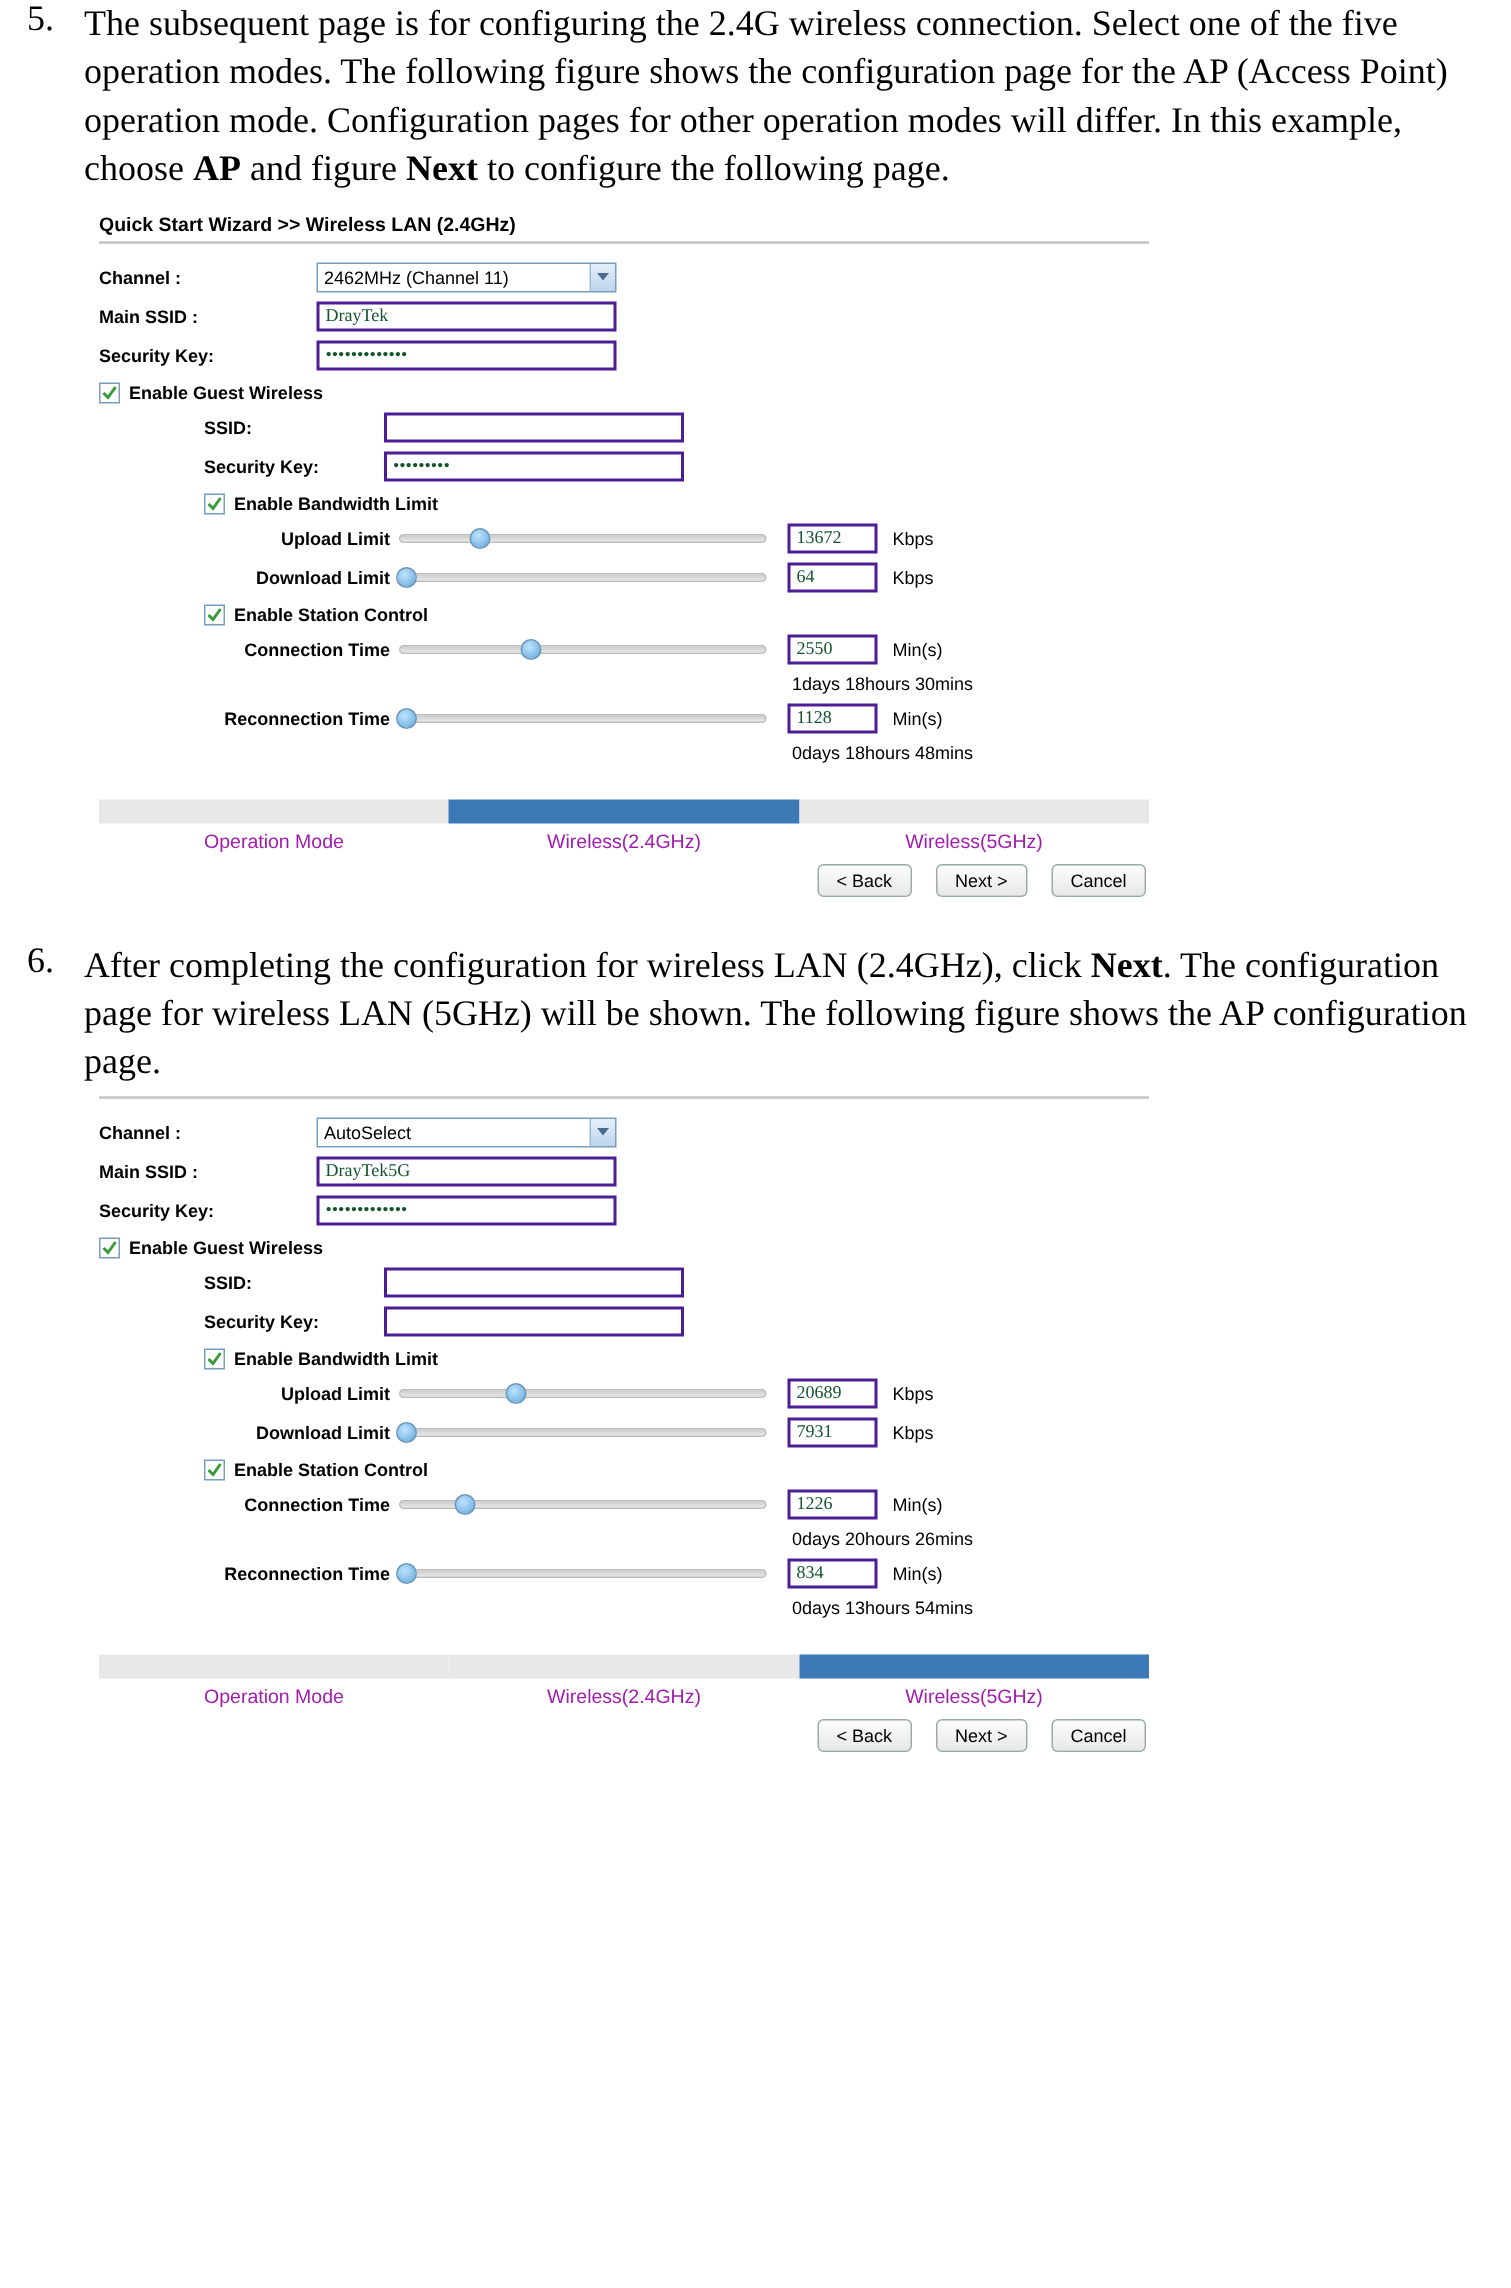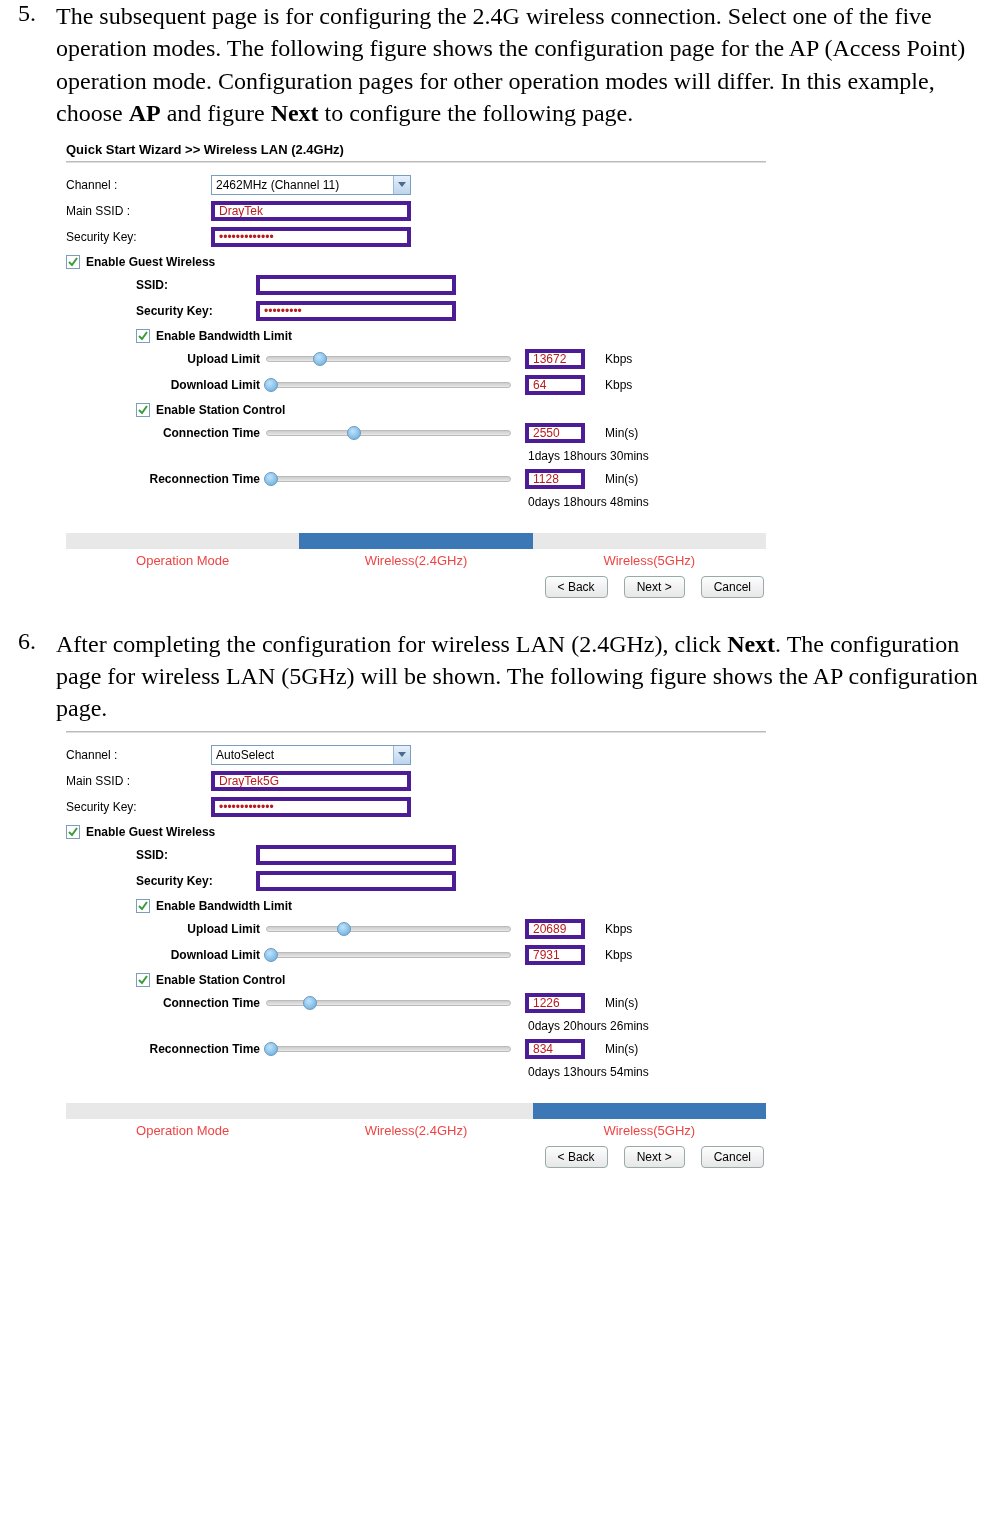--- a/index.html
+++ b/index.html
@@ -22,31 +22,31 @@
     font-size: 12px;
     color: #000;
   }
   .panel-title { font-weight: bold; font-size: 13px; padding: 6px 10px 4px 10px; }
   .panel-hr {
     height: 2px;
     margin: 0 10px 12px 10px;
     background: linear-gradient(#aaa, #eee);
   }
   .form-row { display: flex; align-items: center; margin: 2px 0 6px 10px; }
-  .label-main { width: 145px; font-weight: normal; font-size: 12px; }
+  .label-main { width: 145px; font-weight: bold; font-size: 12px; }
   .sublabel { width: 120px; font-weight: bold; font-size: 12px; text-align: left; margin-left: 70px; }
   .sublabel2 { width: 145px; font-weight: bold; font-size: 12px; text-align: right; margin-left: 65px; padding-right: 6px; }
   .text-input {
-    font-family: Liberation Sans, sans-serif;
+    font-family: Liberation Serif, serif;
     font-size: 12px;
     height: 20px;
     padding: 1px 4px;
-    border: 4px solid #4c1d95;
+    border: 2px solid #4c1d95;
     background: #fff;
-    color: #b91c1c;
+    color: #14532d;
   }
   .w200 { width: 200px; }
   .w60  { width: 60px; }
   .select-wrap {
     display: inline-flex; align-items: center;
     border: 1px solid #7a9ebd;
     background: #fff;
     height: 20px;
     width: 200px;
     padding: 0 0 0 4px;
@@ -89,36 +89,36 @@
     background: linear-gradient(#ccc, #e8e8e8);
     border: 1px solid #bbb;
   }
   .thumb {
     position: absolute; top: 50%; transform: translate(-50%, -50%);
     width: 14px; height: 14px;
     border-radius: 50%;
     background: radial-gradient(circle at 40% 35%, #bfe3ff, #5fa8d8);
     border: 1px solid #6c98bd;
   }
-  .unit { font-size: 12px; margin-left: 20px; font-family: Verdana, Arial, sans-serif; }
+  .unit { font-size: 12px; margin-left: 10px; font-family: Verdana, Arial, sans-serif; }
   .hint { font-size: 12px; font-family: Verdana, Arial, sans-serif; margin-left: 472px; margin-top: 2px; margin-bottom: 6px; }
   .steps-bar {
     display: flex;
     height: 16px;
     margin: 24px 10px 4px 10px;
   }
   .step-seg { flex: 1; }
   .seg-grey { background: #e8e8e8; }
   .seg-blue { background: #3b78b5; }
   .steps-labels {
     display: flex;
     margin: 4px 10px 8px 10px;
     font-family: Verdana, Arial, sans-serif;
     font-size: 13px;
-    color: #ef4444;
+    color: #a21caf;
   }
   .step-lbl { flex: 1; text-align: center; }
   .btn-row { display: flex; justify-content: flex-end; gap: 16px; margin: 4px 12px 6px 0; }
   .btn {
     font-family: Arial, sans-serif;
     font-size: 12px;
     height: 22px;
     padding: 0 12px;
     border: 1px solid #9aa;
     border-radius: 4px;

